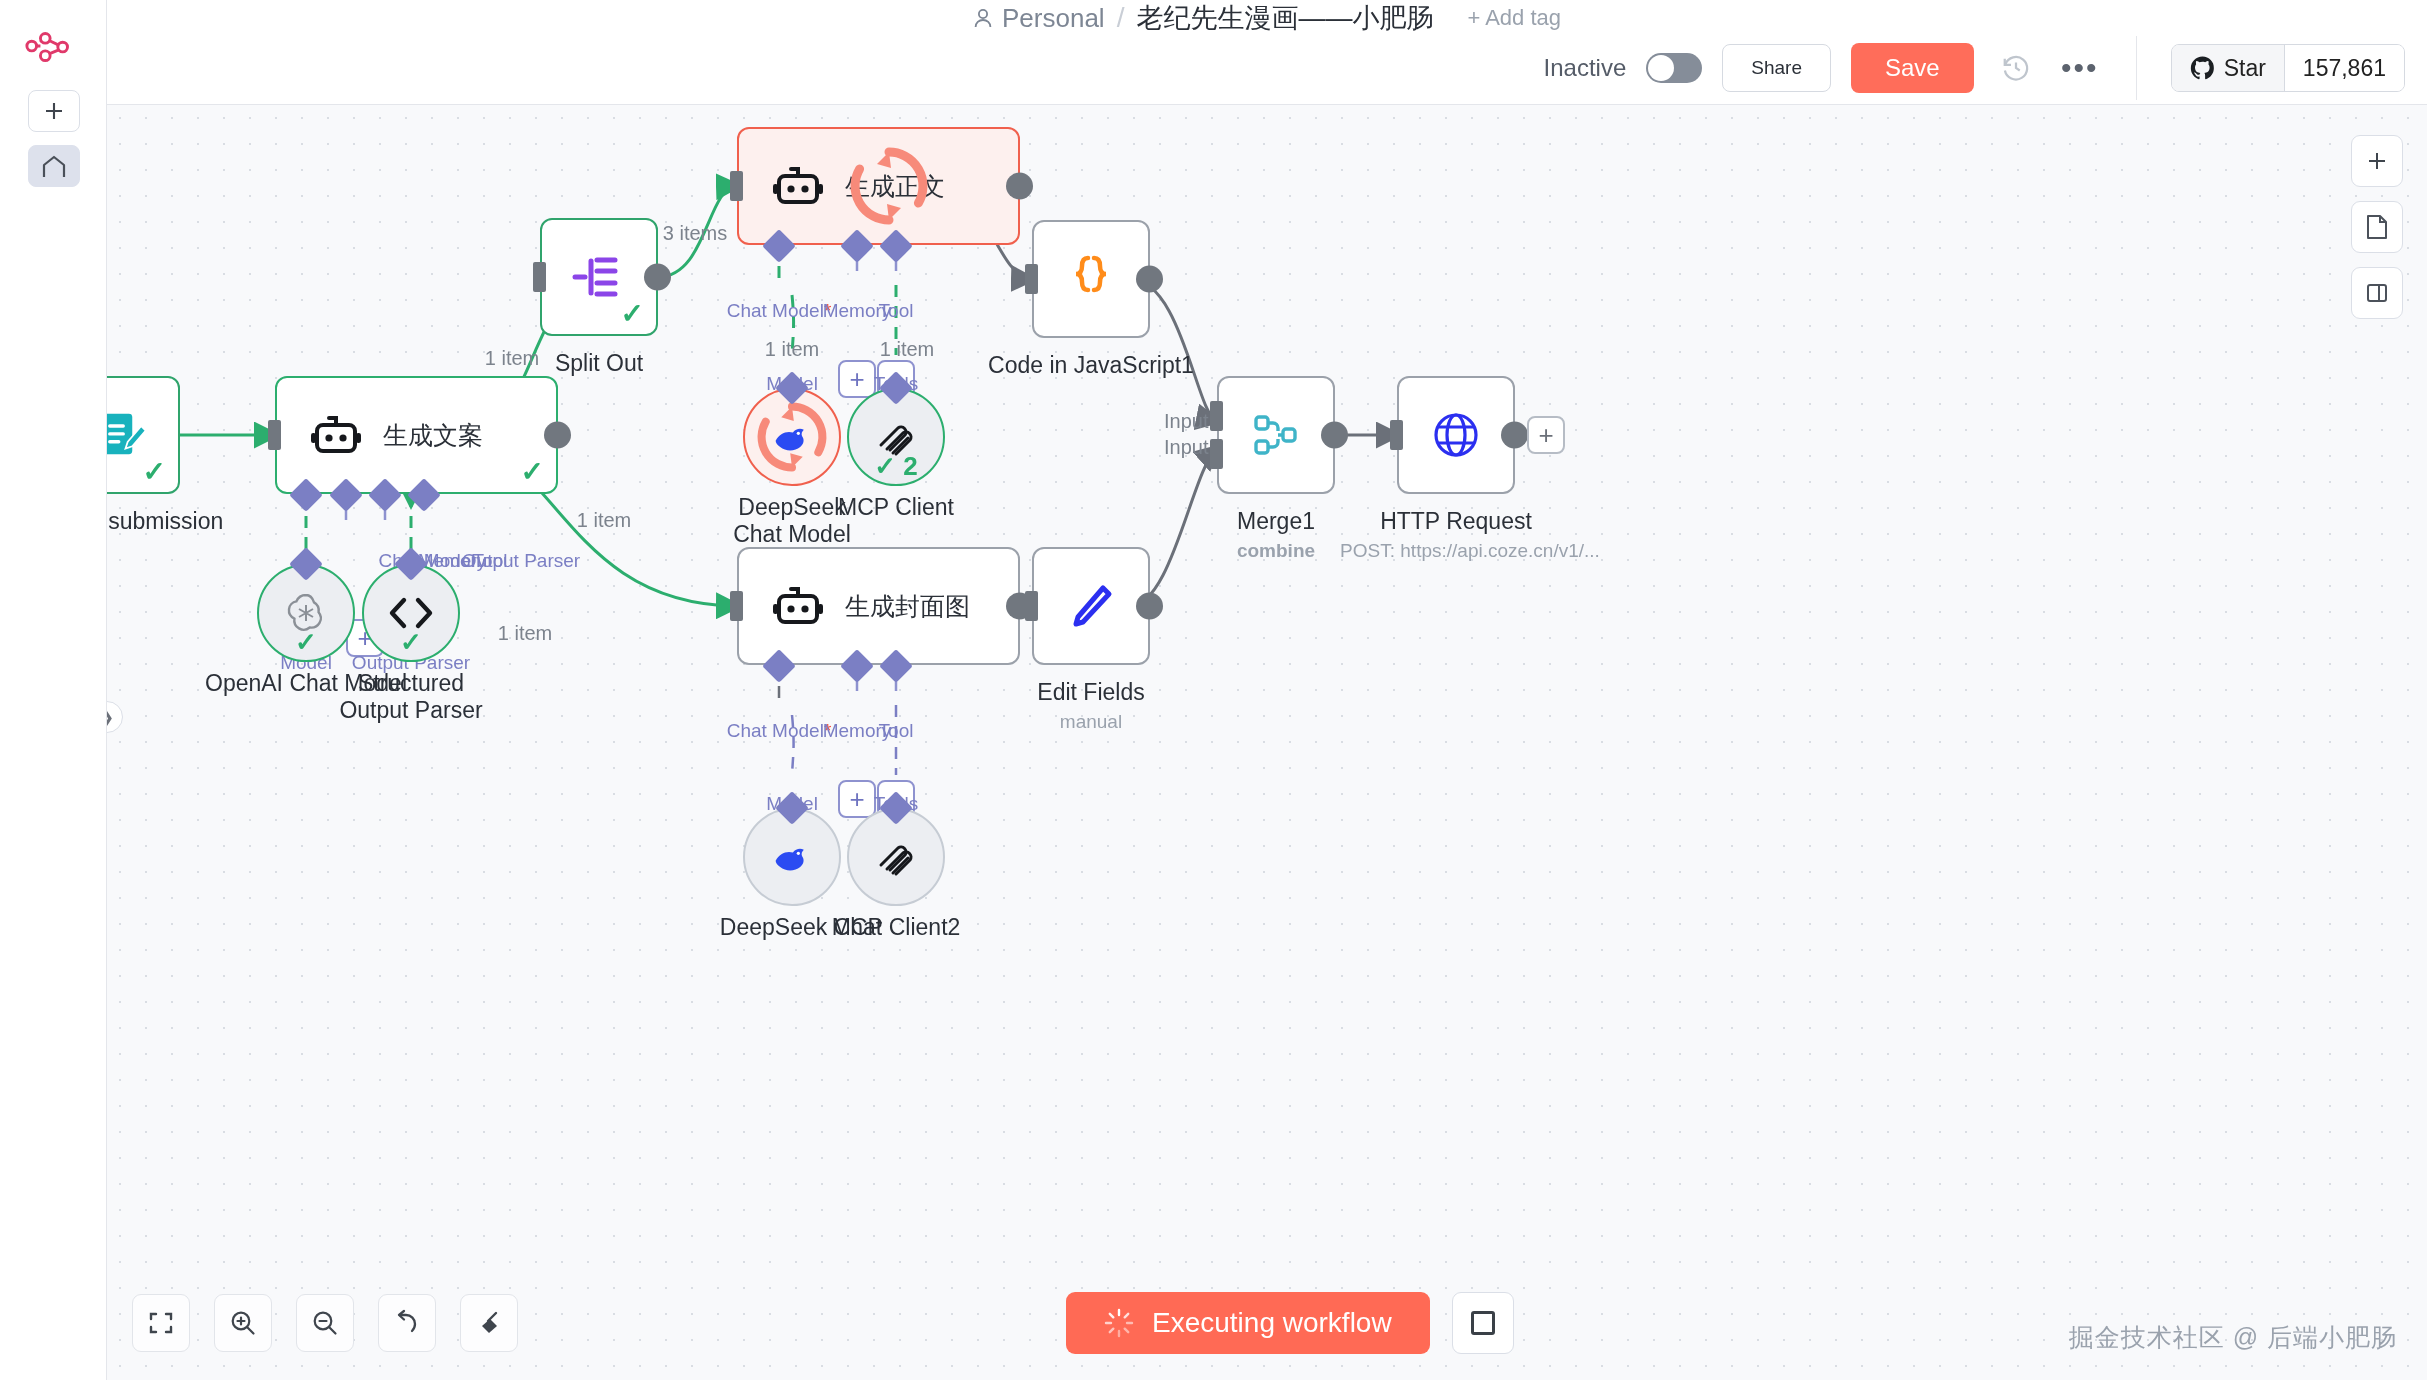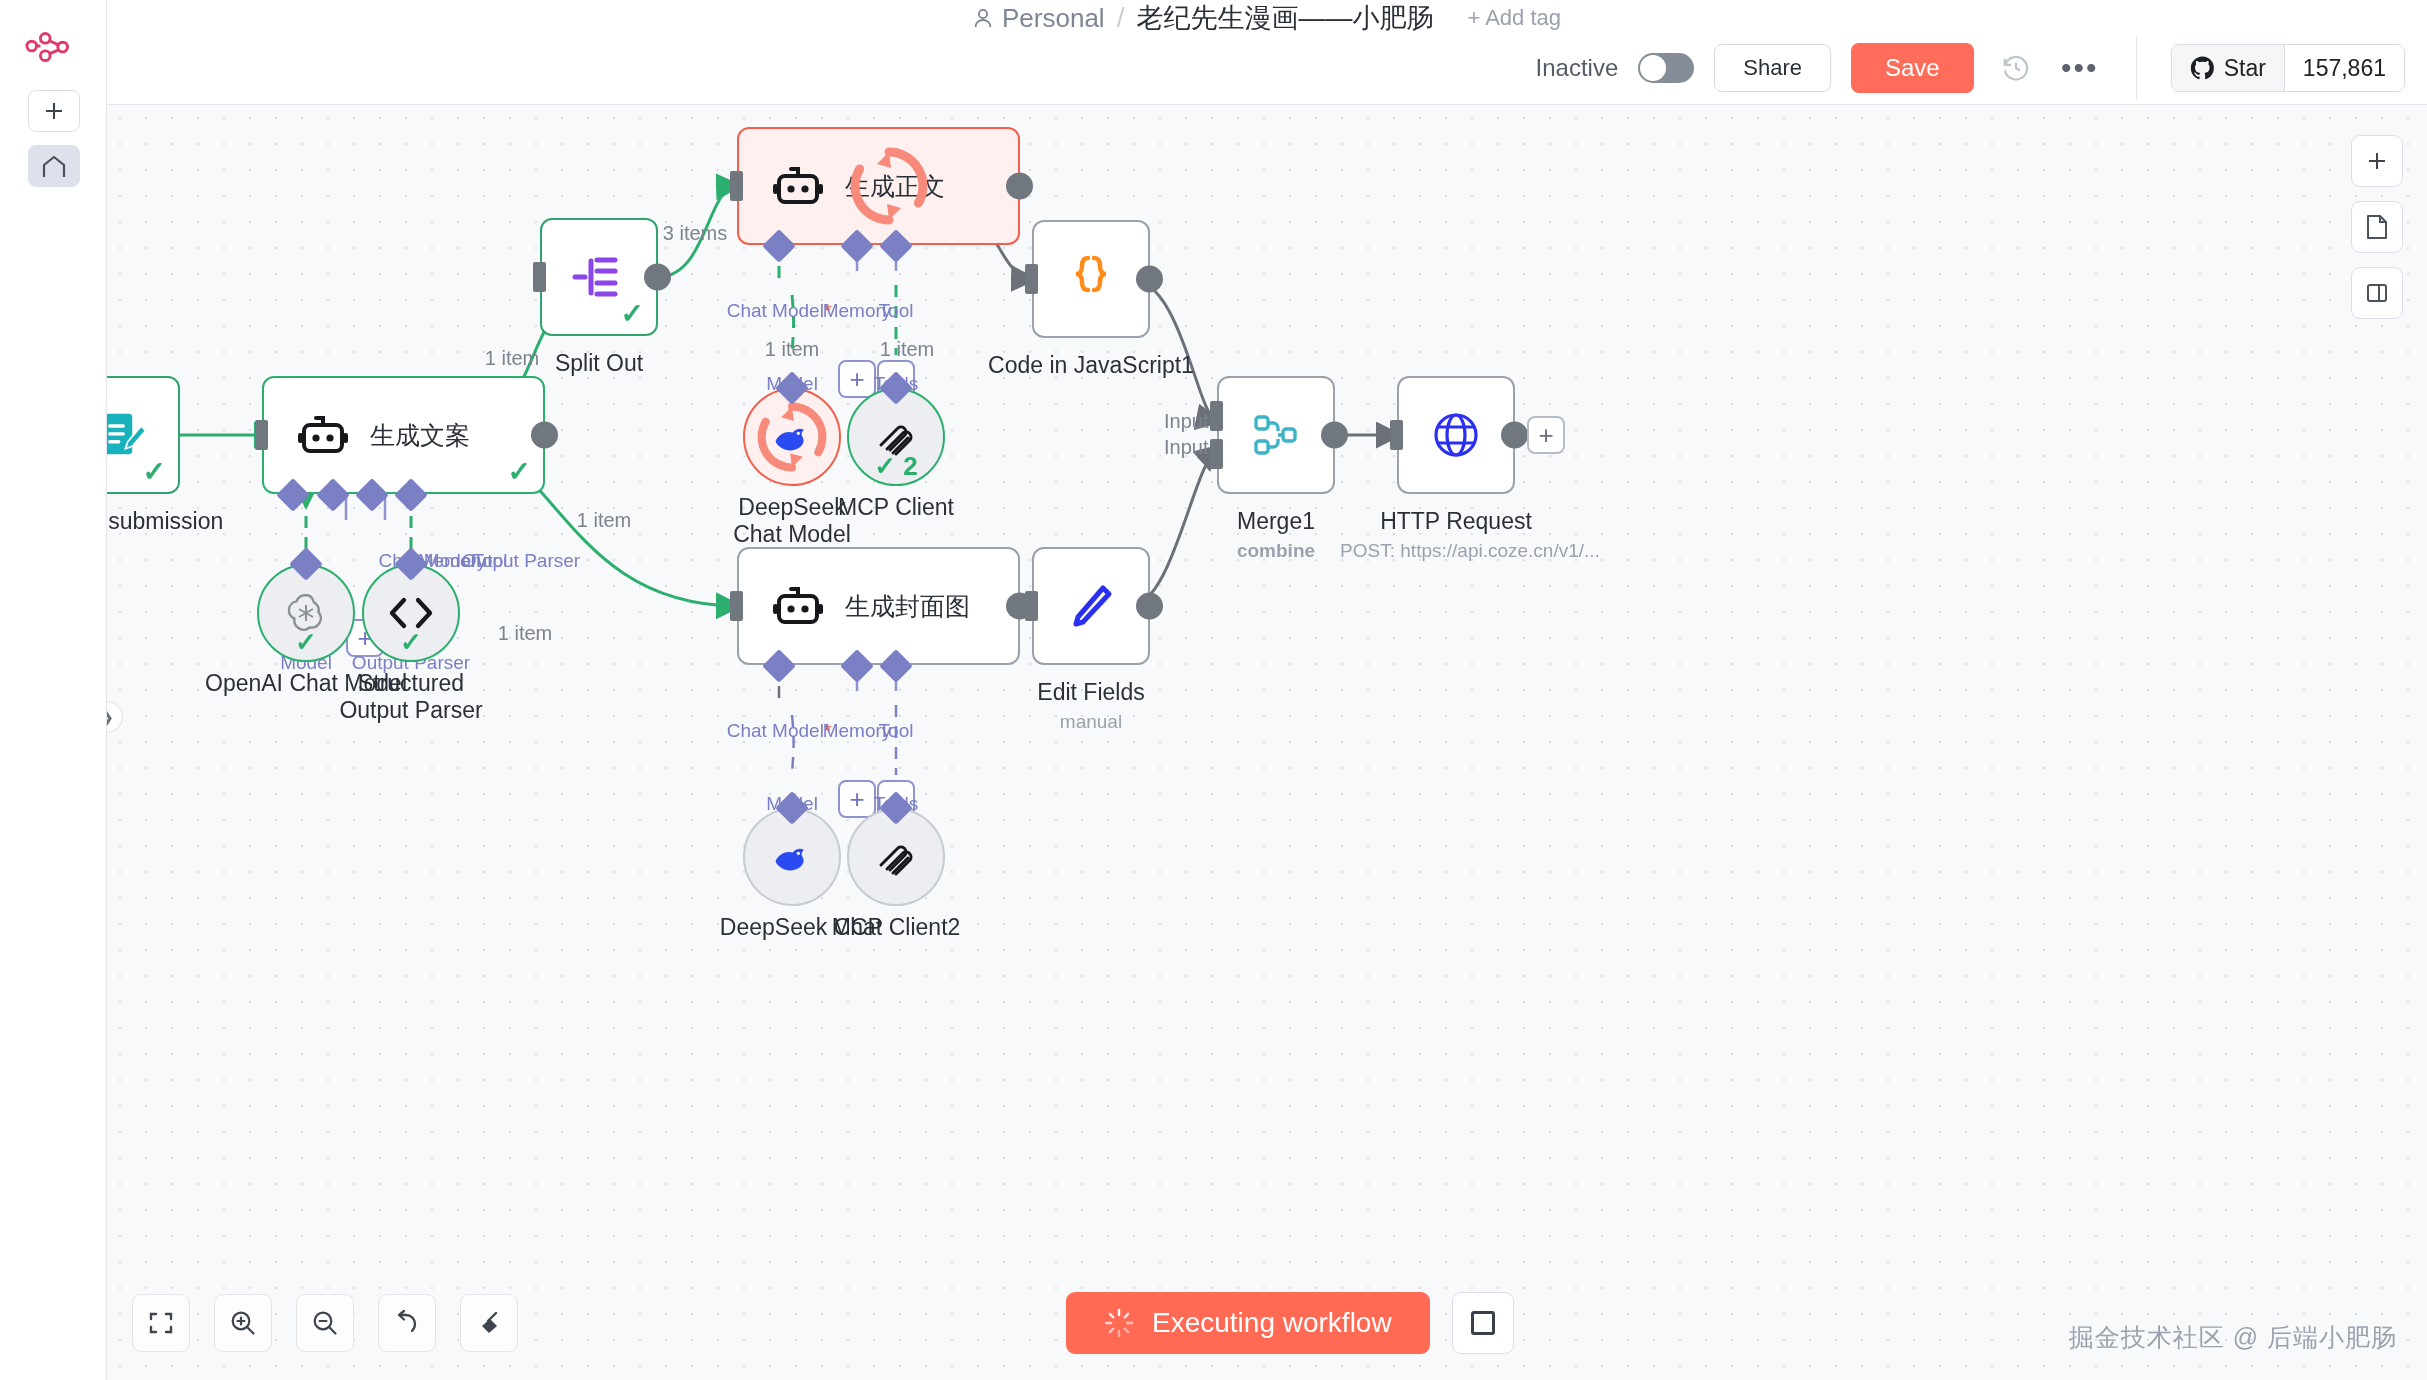--- a/index.html
+++ b/index.html
@@ -43,21 +43,21 @@
   .toggle {
     width: 56px; height: 30px; border-radius: 16px; background: #858d99;
     position: relative; cursor: pointer;
   }
   .toggle::after {
     content: ""; position: absolute; left: 2px; top: 2px;
     width: 26px; height: 26px; border-radius: 50%; background: #fff;
   }
   .btn-share {
     height: 48px; padding: 0 28px; border: 1px solid #d6dae1; border-radius: 8px;
-    background: #fff; color: #2b3038; font-size: 22px; cursor: pointer;
+    background: #fff; color: #2b3038; font-size: 19px; cursor: pointer;
     display: flex; align-items: center; font-family: "Liberation Sans", sans-serif;
   }
   .btn-save {
     height: 50px; padding: 0 34px; border: none; border-radius: 8px;
     background: #ff6d5a; color: #fff; font-size: 24px; cursor: pointer;
     display: flex; align-items: center; font-family: "Liberation Sans", sans-serif;
   }
   .icon-btn {
     width: 44px; height: 44px; display: flex; align-items: center; justify-content: center;
     color: #b9bfc8; cursor: pointer; background: none; border: none;
@@ -355,21 +355,21 @@
             <path d="M14 16h12M14 23h12M14 30h8"></path>
           </g>
           <path d="M30 30 L42 16 L46 20 L34 34 L28 36 Z" fill="#18b2bd" stroke="#fff" stroke-width="1.6"></path>
         </svg>
         <span class="check">✓</span>
       </div>
       <div class="nlabel" style="top:132px;">On form submission</div>
     </div>
     <div class="item-label" style="left:222px; top:297px;">1 item</div>
 
-    <div class="node" style="left:155px; top:271px;">
+    <div class="node" style="left:168px; top:271px;">
       <div class="nbox agent green">
         <div class="port-in"></div>
         <svg width="50" height="44" viewBox="0 0 50 44">
           <rect x="6" y="12" width="38" height="26" rx="6" fill="none" stroke="#16181c" stroke-width="4"></rect>
           <circle cx="18" cy="25" r="3.6" fill="#16181c"></circle>
             <circle cx="32" cy="25" r="3.6" fill="#16181c"></circle>
           <path d="M25 12V5h-7" fill="none" stroke="#16181c" stroke-width="4" stroke-linecap="round"></path>
           <rect x="0" y="20" width="5" height="10" rx="2.2" fill="#16181c"></rect>
           <rect x="45" y="20" width="5" height="10" rx="2.2" fill="#16181c"></rect>
         </svg>

